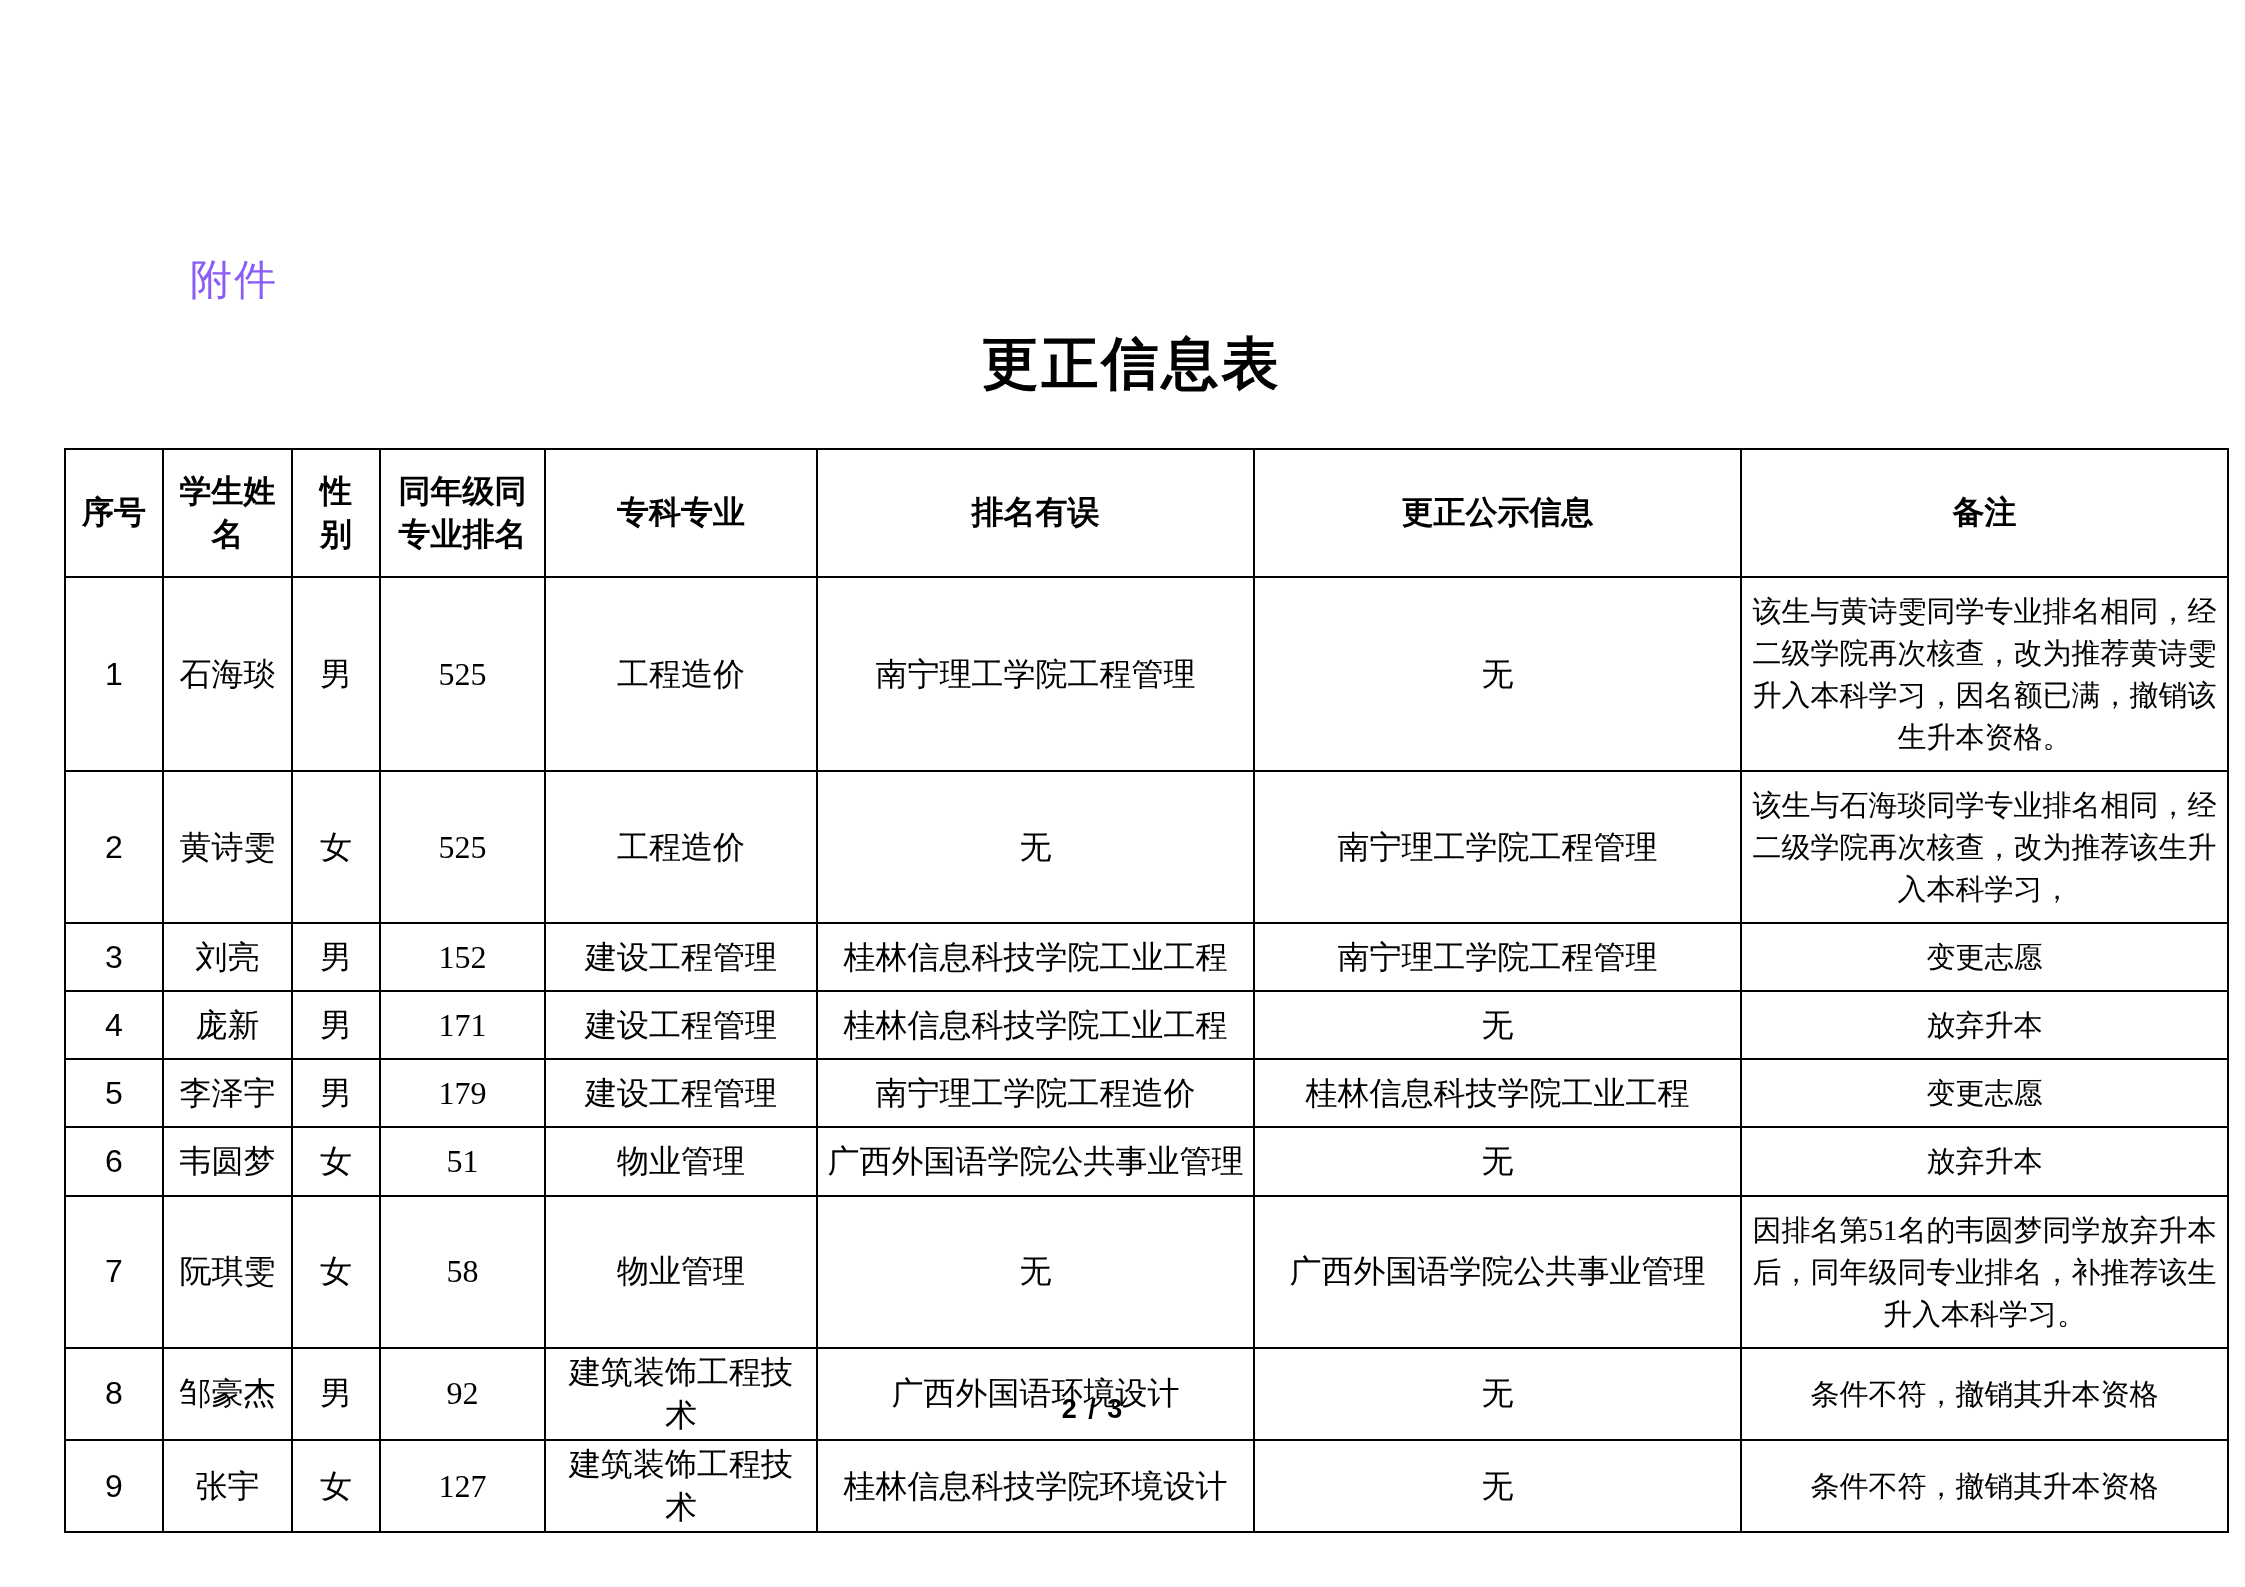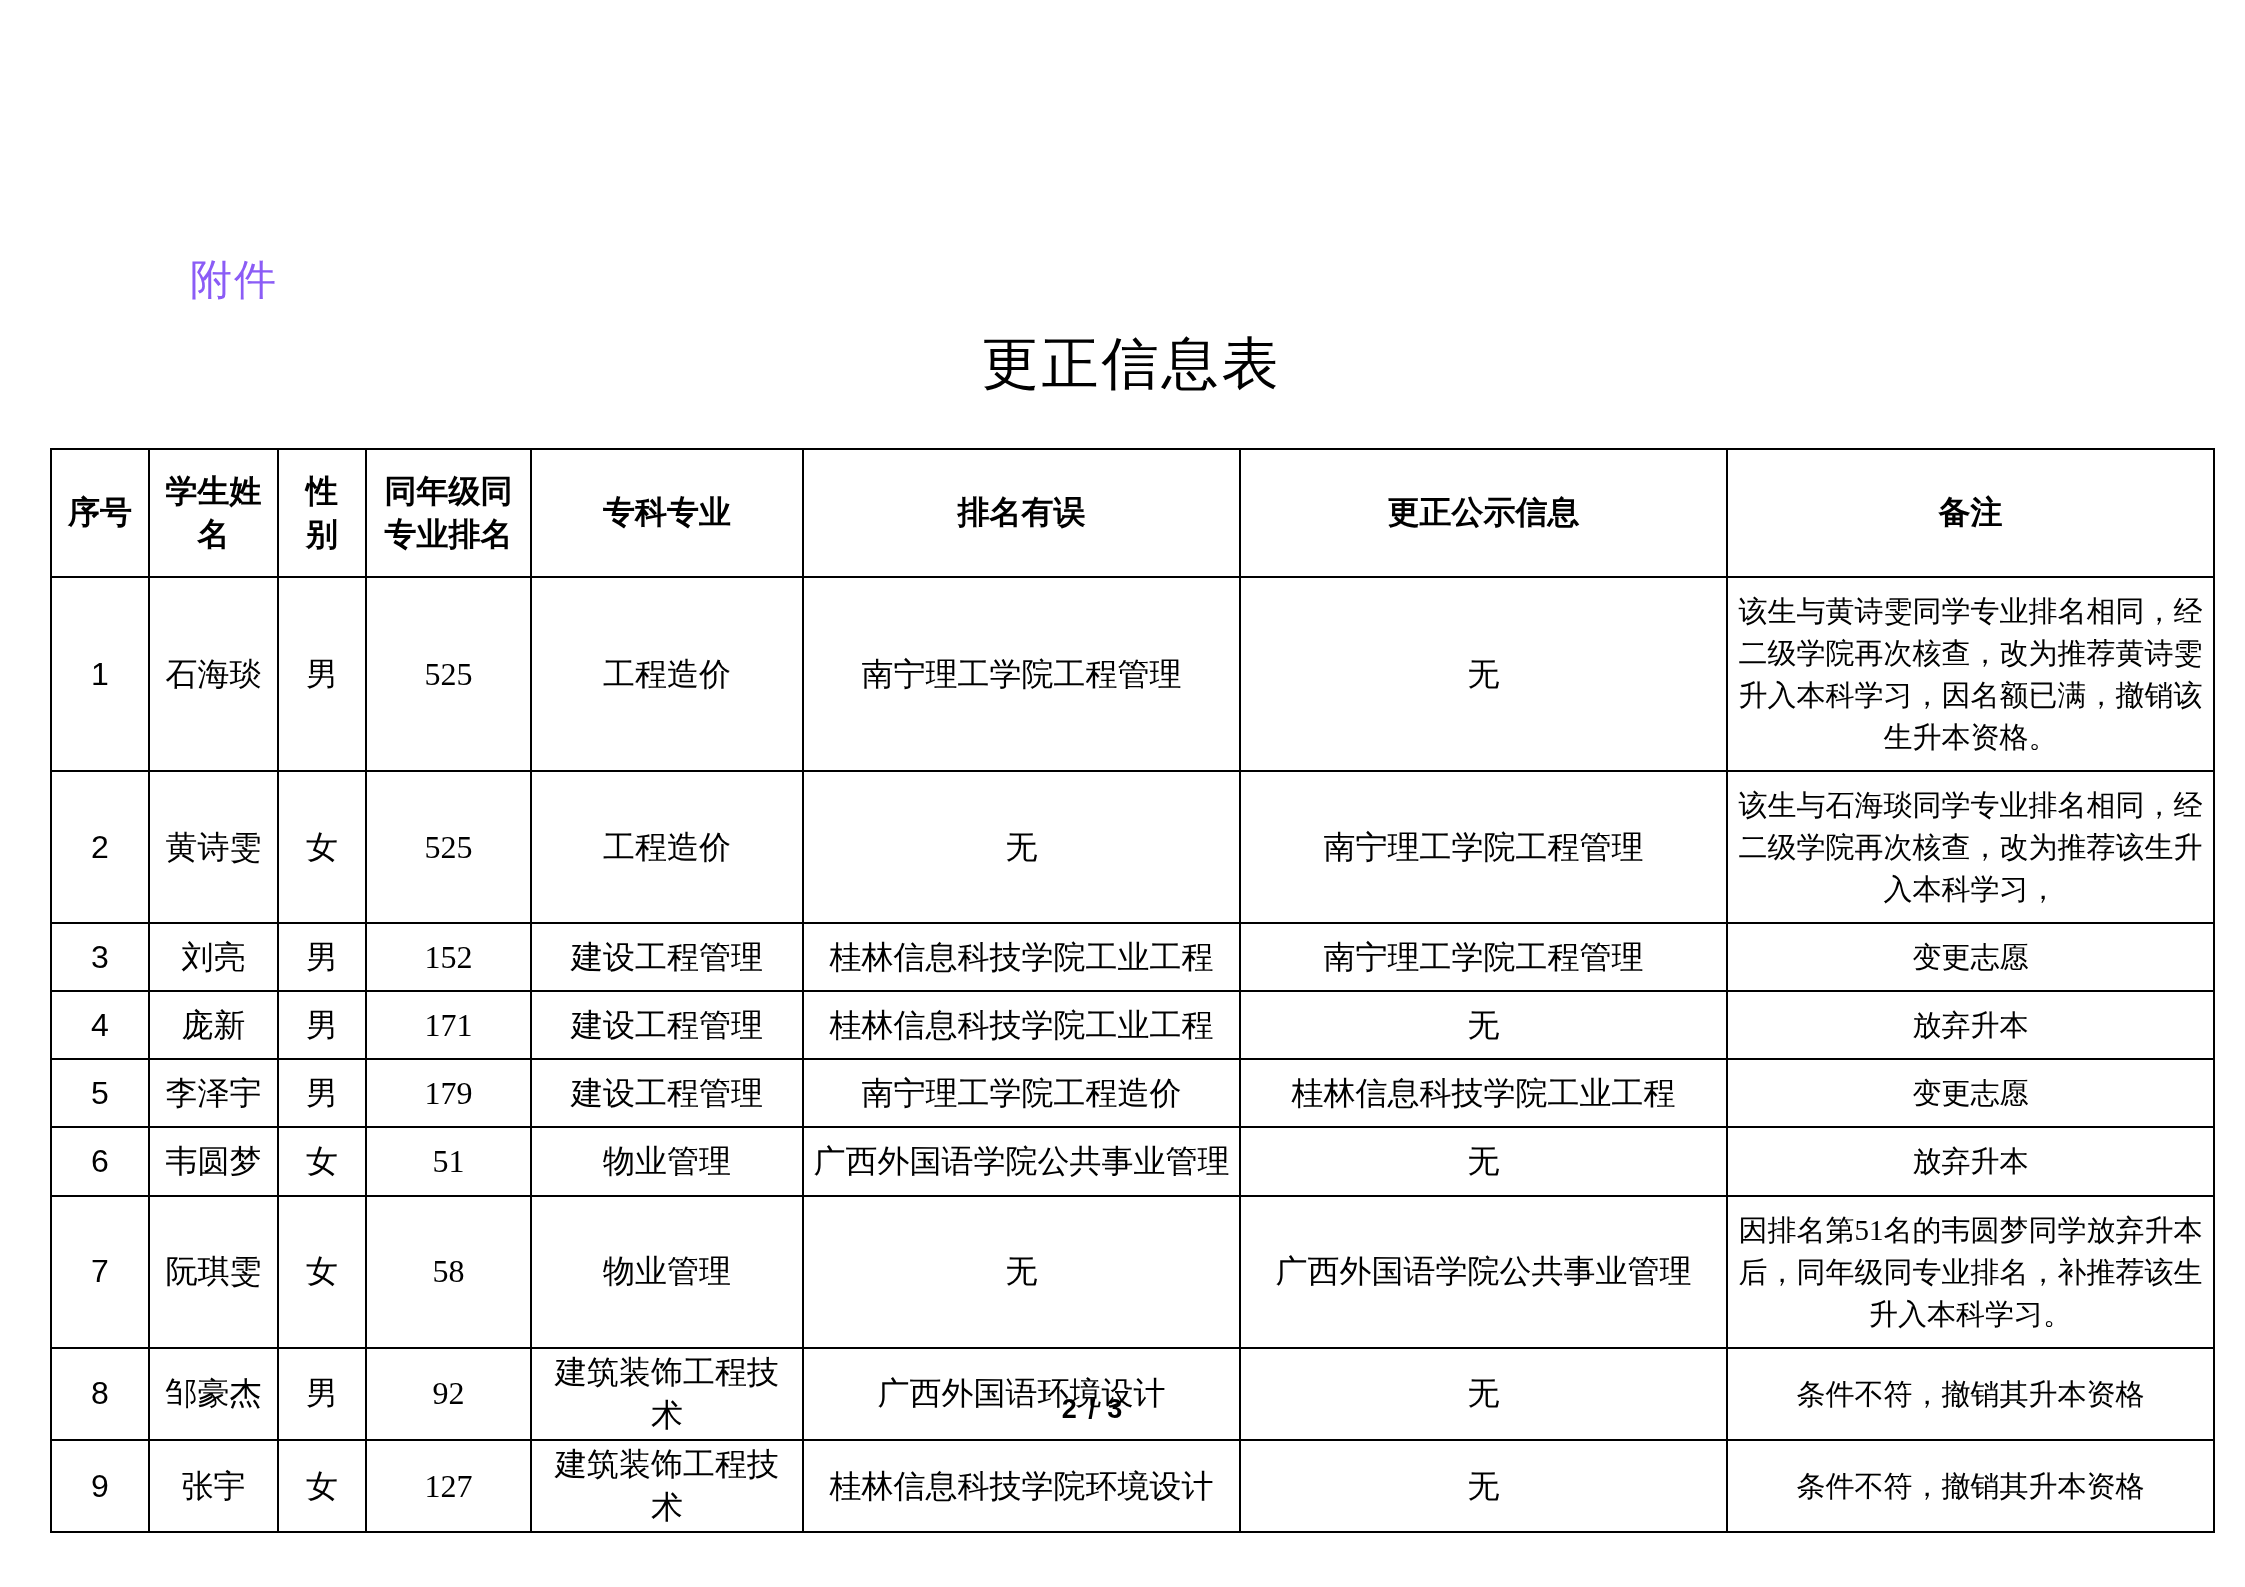--- a/index.html
+++ b/index.html
@@ -27,26 +27,26 @@
   }
   .doc-title {
     position: absolute;
     left: 50px;
     top: 326px;
     width: 2163px;
     margin: 0;
     text-align: center;
     font-family: "Liberation Serif", "DejaVu Serif", serif;
     font-size: 57px;
-    font-weight: normal;
+    font-weight: bold;
     letter-spacing: 3px;
   }
   table.correction-table {
     position: absolute;
-    left: 50px;
+    left: 64px;
     top: 448px;
     width: 2163px;
     border-collapse: collapse;
     table-layout: fixed;
   }
   .correction-table th,
   .correction-table td {
     border: 2px solid #000000;
     text-align: center;
     vertical-align: middle;

